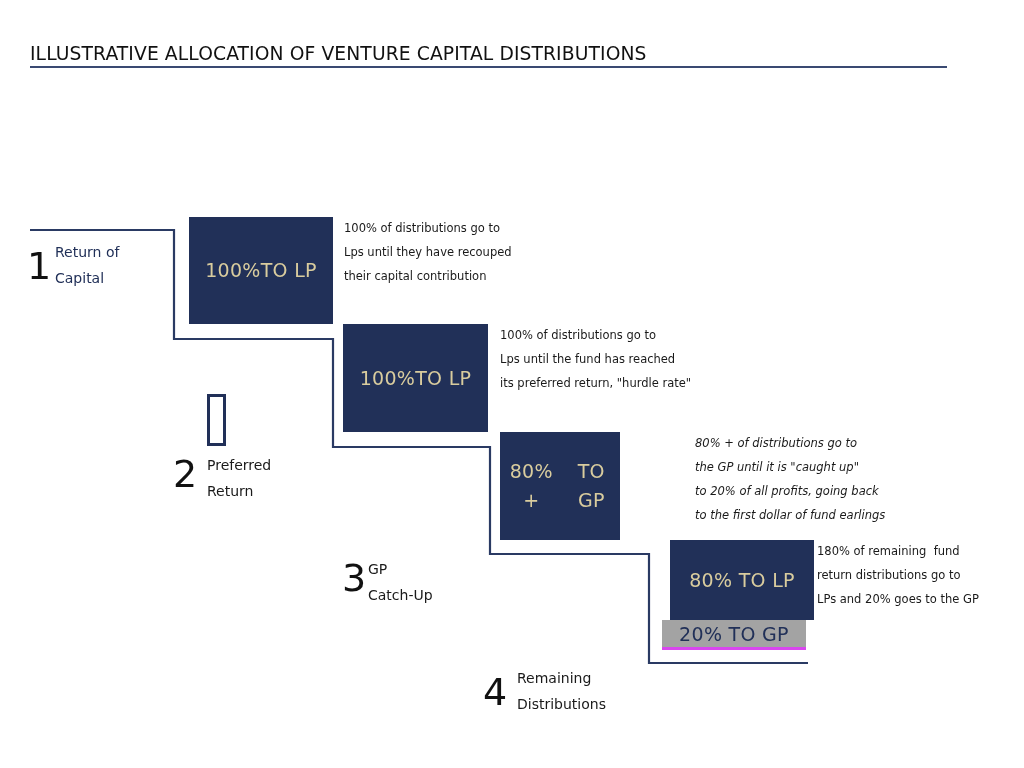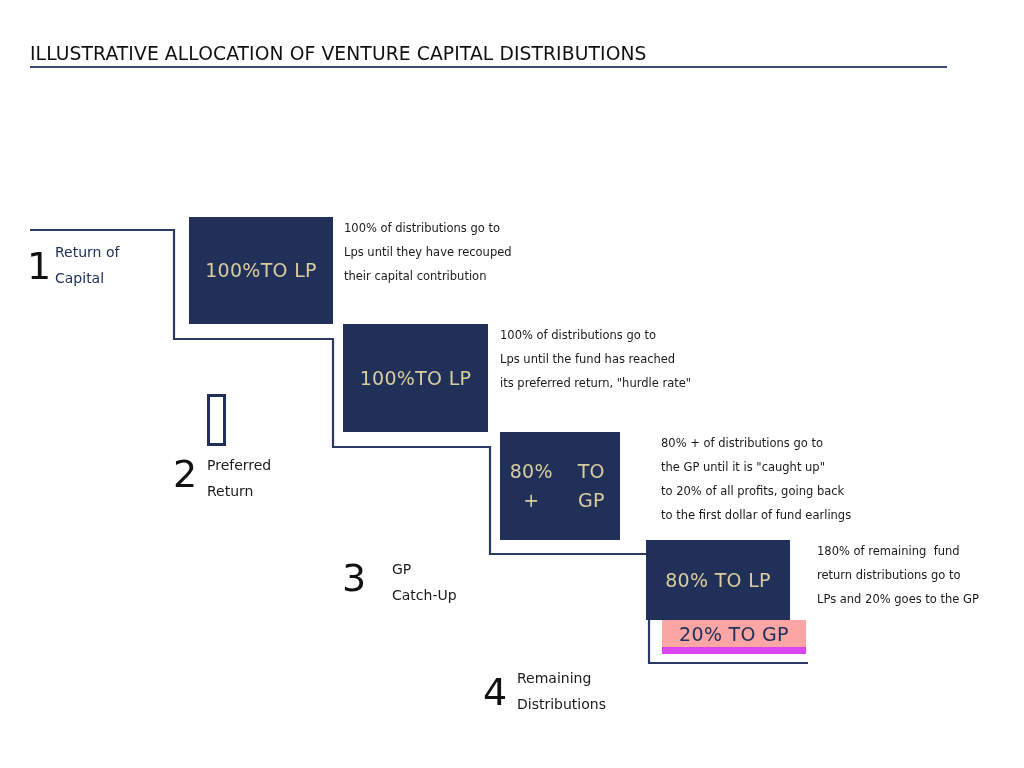--- a/index.html
+++ b/index.html
@@ -57,28 +57,28 @@
       background: #213058;
       color: #d9cc9e;
       display: flex;
       align-items: center;
       justify-content: center;
       font-size: 19px;
       letter-spacing: 0.3px;
     }
     .box-split-bottom {
       position: absolute;
-      background: #fca5a5;
+      background: #a3a3a3;
       color: #213058;
       display: flex;
       align-items: center;
       justify-content: center;
       font-size: 19px;
       letter-spacing: 0.3px;
-      border-bottom: 7px solid #d946ef;
+      border-bottom: 3px solid #d946ef;
     }
     .desc {
       position: absolute;
       font-size: 11.5px;
       line-height: 24px;
       color: #1a1a1a;
       white-space: pre;
     }
     .step-num {
       position: absolute;
@@ -132,31 +132,31 @@
 Return</div>
 <div class="box" style="left:343px; top:324px; width:145px; height:108px;">
   <span>100%</span>
   <span>TO LP</span>
 </div>
 <div class="desc" style="left:500px; top:323px;">100% of distributions go to
 Lps until the fund has reached
 its preferred return, "hurdle rate"</div>
 
 <div class="step-num" style="left:342px; top:558px;">3</div>
-<div class="step-label dark" style="left:368px; top:556px;margin-left:24px;">GP
+<div class="step-label dark" style="left:368px; top:556px;">GP
 Catch-Up</div>
 <div class="box" style="left:500px; top:432px; width:120px; height:108px;">
   <span>80% +</span>
   <span>TO GP</span>
 </div>
-<div class="desc" style="left:661px; top:431px;">80% + of distributions go to
+<div class="desc" style="left:695px; top:431px;font-style:italic;">80% + of distributions go to
 the GP until it is "caught up"
 to 20% of all profits, going back
 to the first dollar of fund earlings</div>
 
 <div class="step-num" style="left:483px; top:672px;">4</div>
 <div class="step-label dark" style="left:517px; top:665px;">Remaining
 Distributions</div>
-<div class="box-split-top" style="left:646px; top:540px; width:144px; height:80px;">80% TO LP</div>
+<div class="box-split-top" style="left:670px; top:540px; width:144px; height:80px;">80% TO LP</div>
 <div class="box-split-bottom" style="left:662px; top:620px; width:144px; height:27px;">20% TO GP</div>
 <div class="desc" style="left:817px; top:539px;">180% of remaining  fund
 return distributions go to
 LPs and 20% goes to the GP</div>
 
 </body></html>

